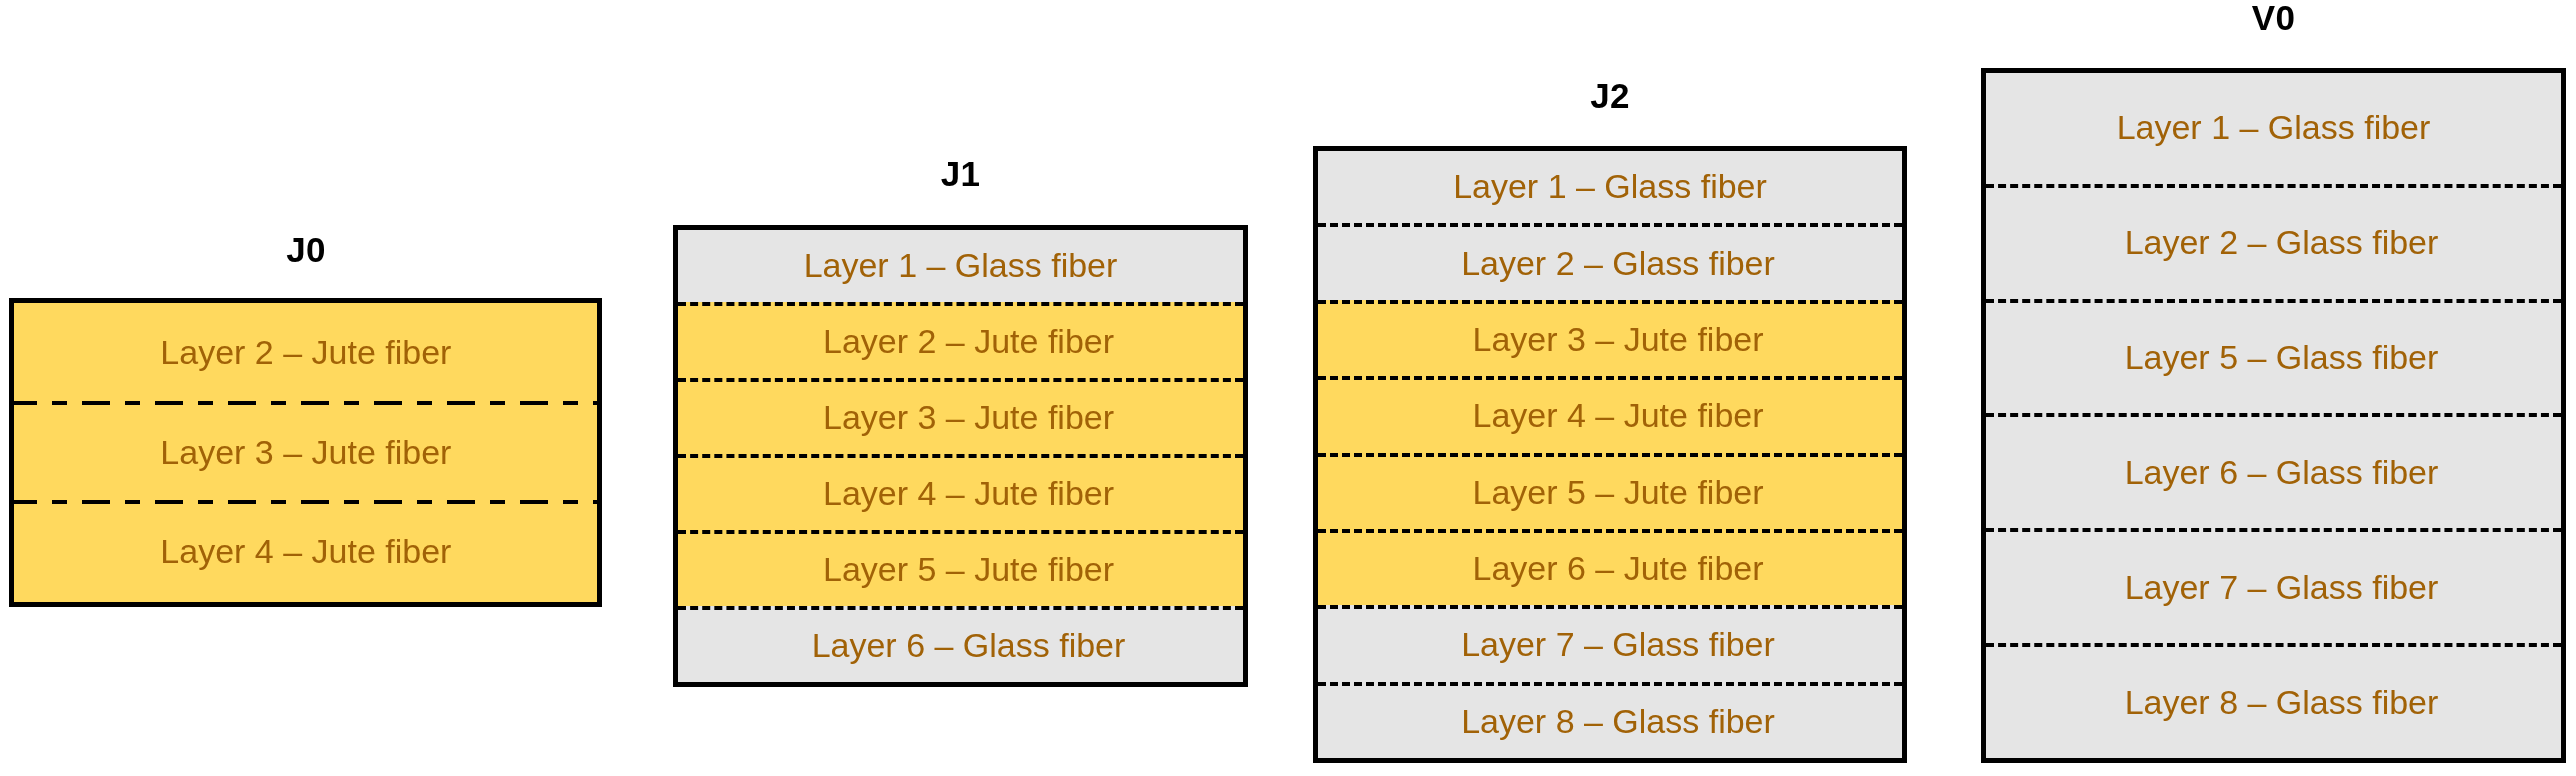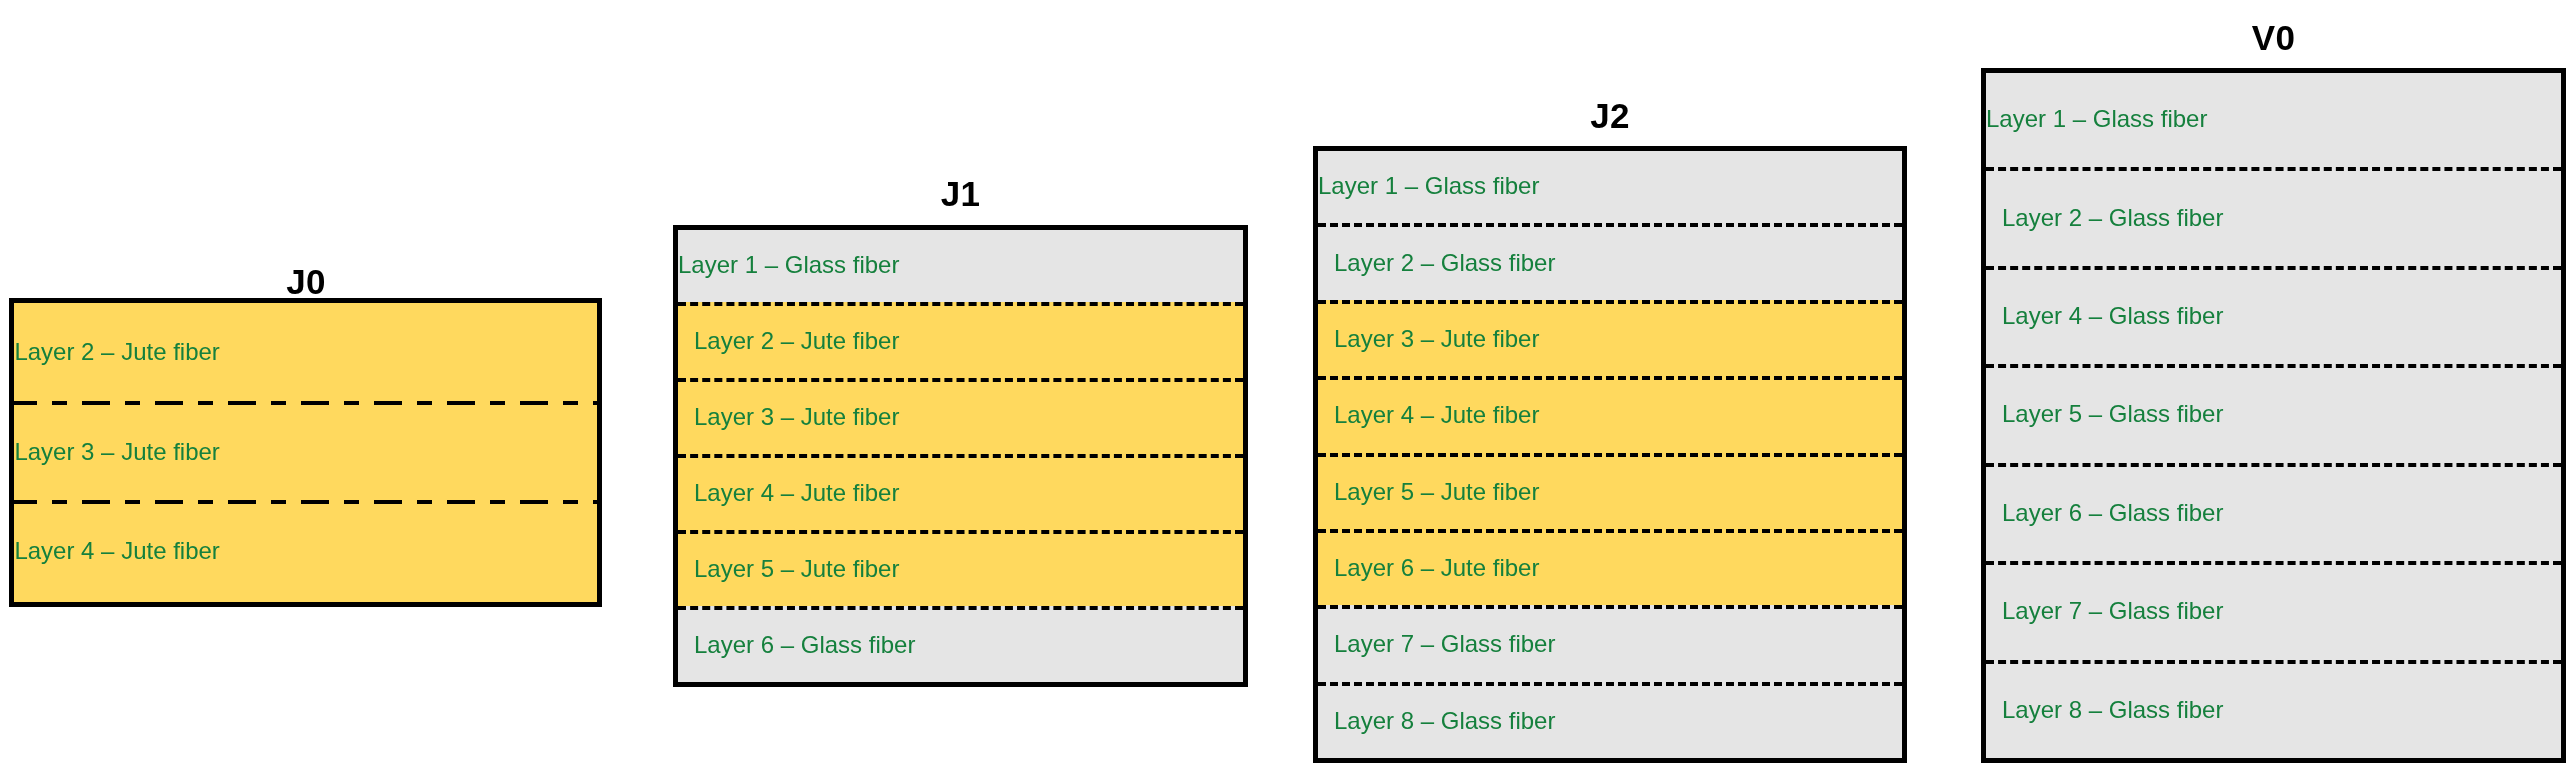--- a/index.html
+++ b/index.html
@@ -33,43 +33,42 @@
     position: absolute;
     left: 0;
     width: 100%;
     text-align: center;
     font-size: 35px;
     font-weight: bold;
     color: #000000;
     letter-spacing: 0.3px;
     line-height: 1;
     white-space: nowrap;
-    margin-top: 20px;
   }
 
   .stack-box {
     position: absolute;
     left: 0;
     width: 100%;
     box-sizing: border-box;
     border: 5.4px solid #000000;
     background: #ffffff;
     display: flex;
     flex-direction: column;
     overflow: hidden;
   }
 
   .layer {
     box-sizing: border-box;
     flex: 1 1 0;
     display: flex;
     align-items: center;
-    justify-content: flex-start;
-    font-size: 24px;
-    color: #15803d;
+    justify-content: center;
+    font-size: 34px;
+    color: #a16207;
     line-height: 1;
     white-space: nowrap;
     position: relative;
   }
 
   .layer-label {
     display: block;
     transform: translateY(-0.7px);
   }
 
@@ -99,21 +98,21 @@
       to right,
       #000000 0px, #000000 28px,
       transparent 28px, transparent 43px,
       #000000 43px, #000000 58px,
       transparent 58px, transparent 73px
     );
   }
 
   
   #stack-j0 { left: 9.4px;   top: 228px;  width: 593px; }
-  #stack-j0 .stack-title { top: 16px; }
+  #stack-j0 .stack-title { top: 4px; }
   #stack-j0 .stack-box   { top: 70px; height: 309px; }
 
   #stack-j1 { left: 673px; top: 156px;  width: 575px; }
   #stack-j1 .stack-title { top: 0px; }
   #stack-j1 .stack-box   { top: 69px; height: 462px; }
 
   #stack-j2 { left: 1313px; top: 78px;  width: 594px; }
   #stack-j2 .stack-title { top: 0px; }
   #stack-j2 .stack-box   { top: 68px; height: 617px; }
 
@@ -198,23 +197,20 @@
   <div class="stack" id="stack-v0">
     <div class="stack-title">V0</div>
     <div class="stack-box">
         <div class="layer sep-dashed mat-glass">
           <span class="layer-label">Layer 1 – Glass fiber</span>
         </div>
         <div class="layer sep-dashed mat-glass">
           <span class="layer-label">Layer 2 – Glass fiber</span>
         </div>
         <div class="layer sep-dashed mat-glass">
-          <span class="layer-label">Layer 4 – Glass fiber</span>
-        </div>
-        <div class="layer sep-dashed mat-glass">
           <span class="layer-label">Layer 5 – Glass fiber</span>
         </div>
         <div class="layer sep-dashed mat-glass">
           <span class="layer-label">Layer 6 – Glass fiber</span>
         </div>
         <div class="layer sep-dashed mat-glass">
           <span class="layer-label">Layer 7 – Glass fiber</span>
         </div>
         <div class="layer sep-dashed mat-glass">
           <span class="layer-label">Layer 8 – Glass fiber</span>

